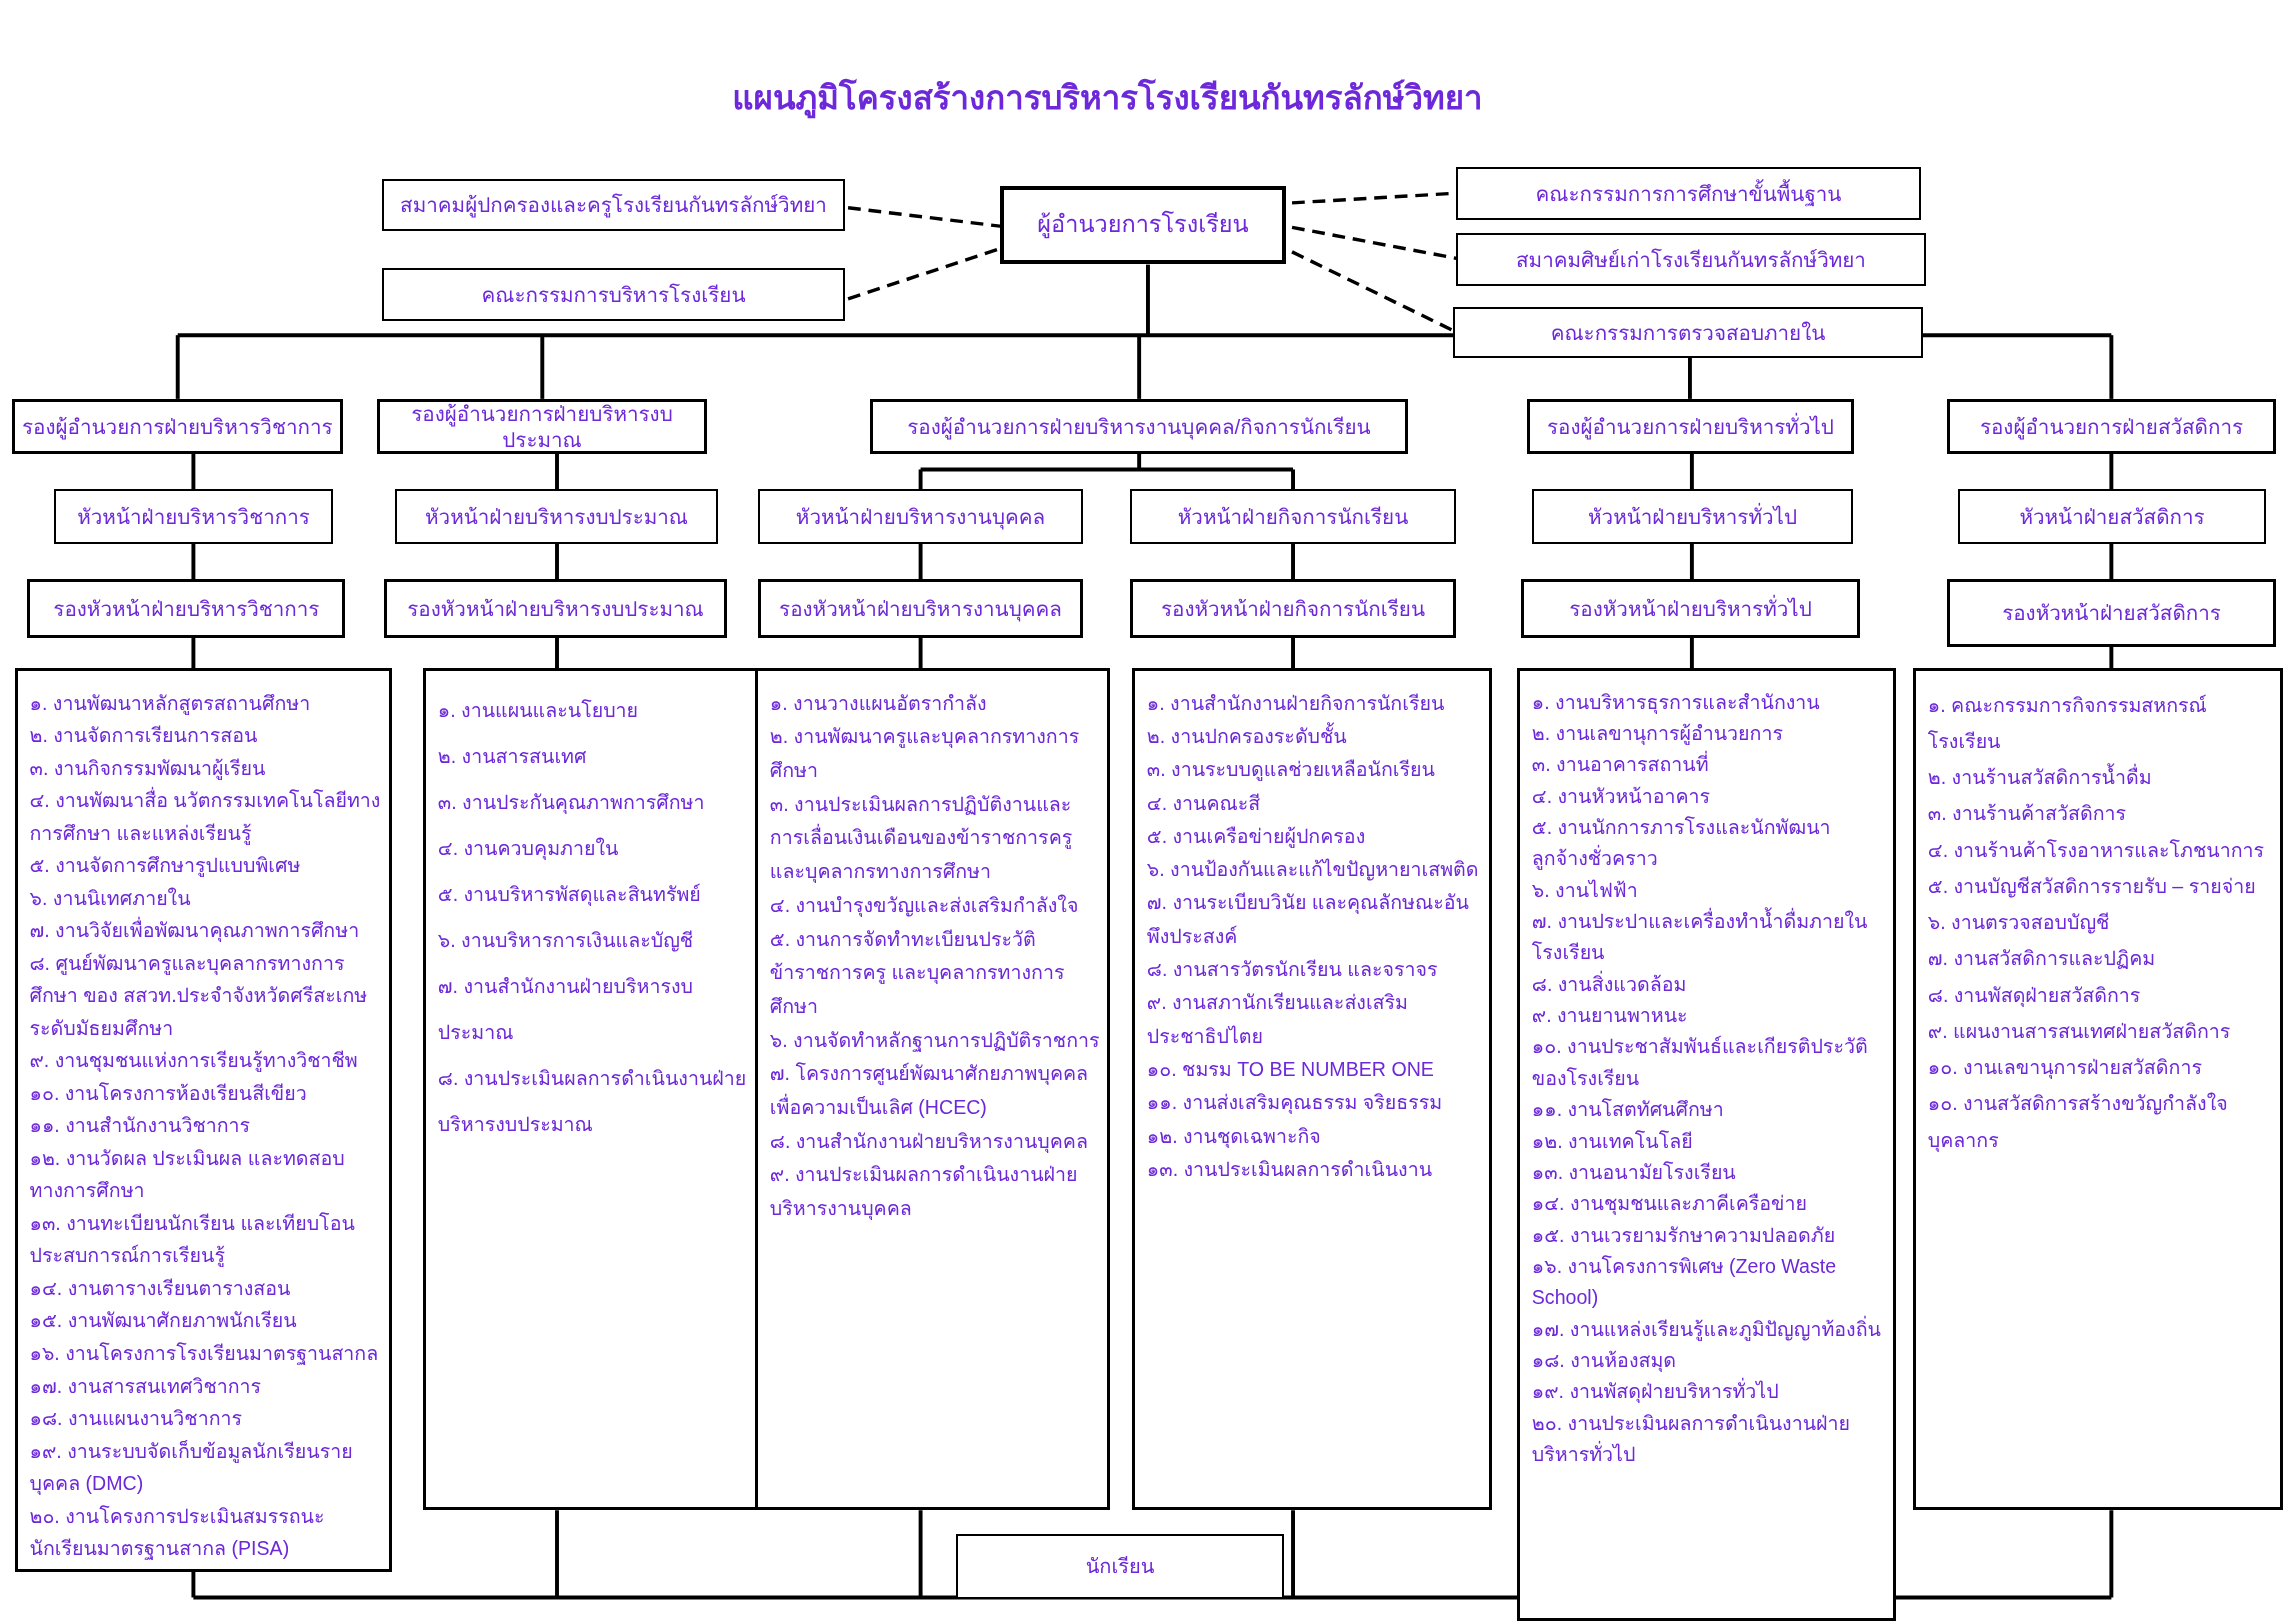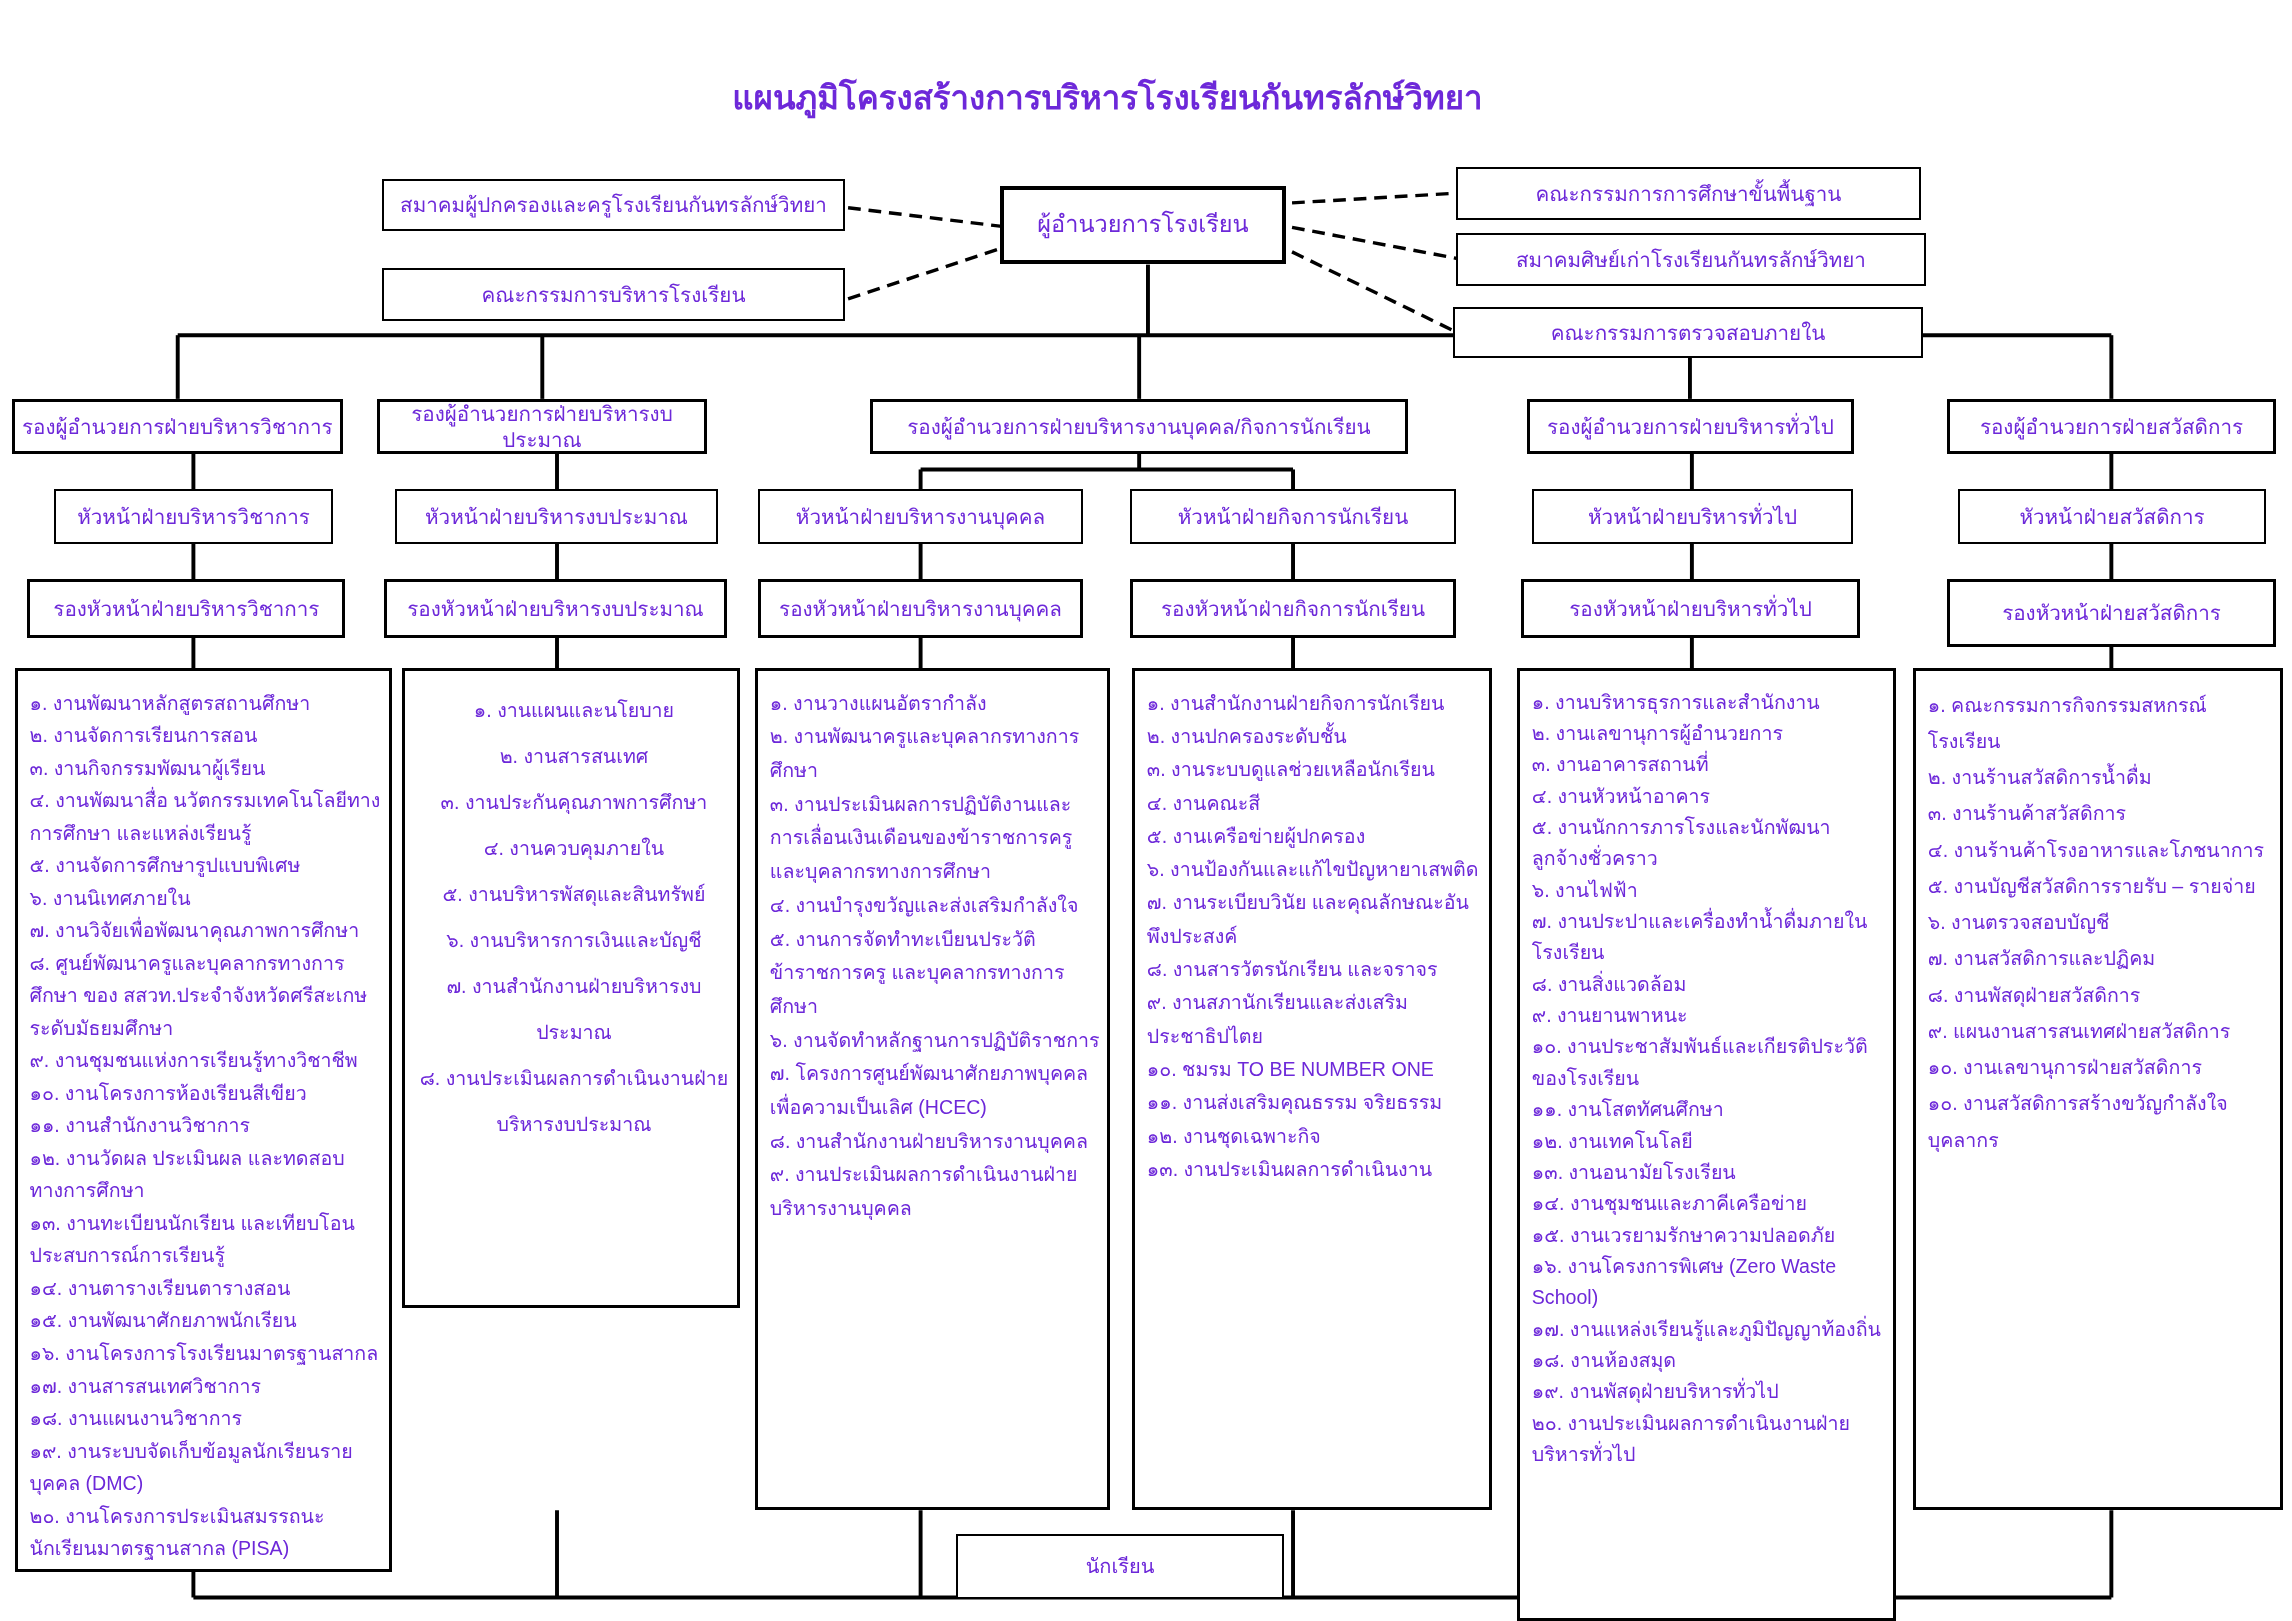--- a/index.html
+++ b/index.html
@@ -135,21 +135,21 @@
       <div class="li">๑๓. งานทะเบียนนักเรียน และเทียบโอนประสบการณ์การเรียนรู้</div>
       <div class="li">๑๔. งานตารางเรียนตารางสอน</div>
       <div class="li">๑๕. งานพัฒนาศักยภาพนักเรียน</div>
       <div class="li">๑๖. งานโครงการโรงเรียนมาตรฐานสากล</div>
       <div class="li">๑๗. งานสารสนเทศวิชาการ</div>
       <div class="li">๑๘. งานแผนงานวิชาการ</div>
       <div class="li">๑๙. งานระบบจัดเก็บข้อมูลนักเรียนรายบุคคล (DMC)</div>
       <div class="li">๒๐. งานโครงการประเมินสมรรถนะนักเรียนมาตรฐานสากล (PISA)</div>
       <div class="li">๒๑. งานรับนักเรียน</div>
     </div>
-  <div class="listbox" style="left:402px;top:668px;width:338px;height:640px;line-height:2.35;text-align:center;">
+  <div class="listbox" style="left:423px;top:668px;width:338px;height:842px;line-height:2.35;">
       <div class="li">๑. งานแผนและนโยบาย</div>
       <div class="li">๒. งานสารสนเทศ</div>
       <div class="li">๓. งานประกันคุณภาพการศึกษา</div>
       <div class="li">๔. งานควบคุมภายใน</div>
       <div class="li">๕. งานบริหารพัสดุและสินทรัพย์</div>
       <div class="li">๖. งานบริหารการเงินและบัญชี</div>
       <div class="li">๗. งานสำนักงานฝ่ายบริหารงบประมาณ</div>
       <div class="li">๘. งานประเมินผลการดำเนินงานฝ่ายบริหารงบประมาณ</div>
     </div>
   <div class="listbox" style="left:755px;top:668px;width:355px;height:842px;line-height:1.72;">

